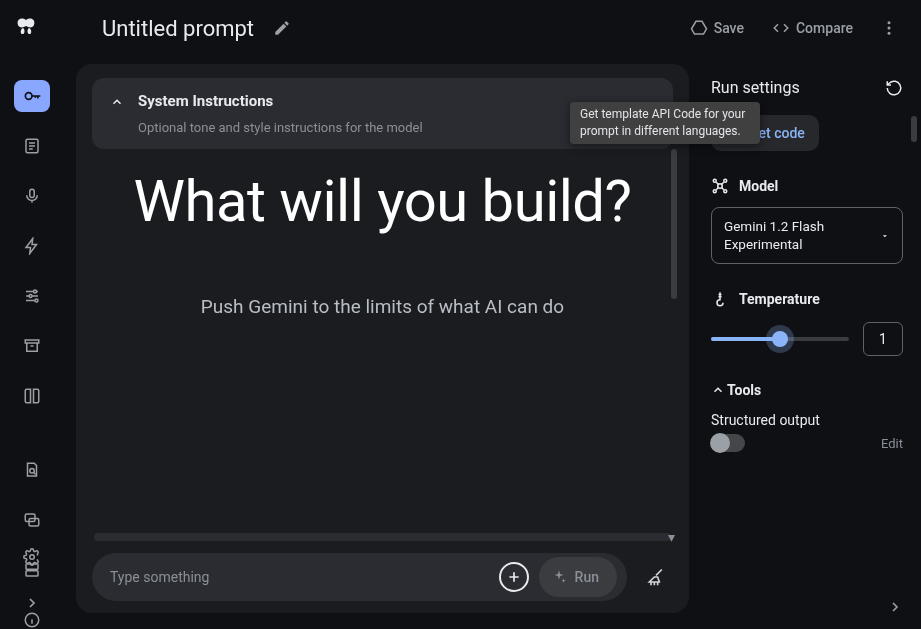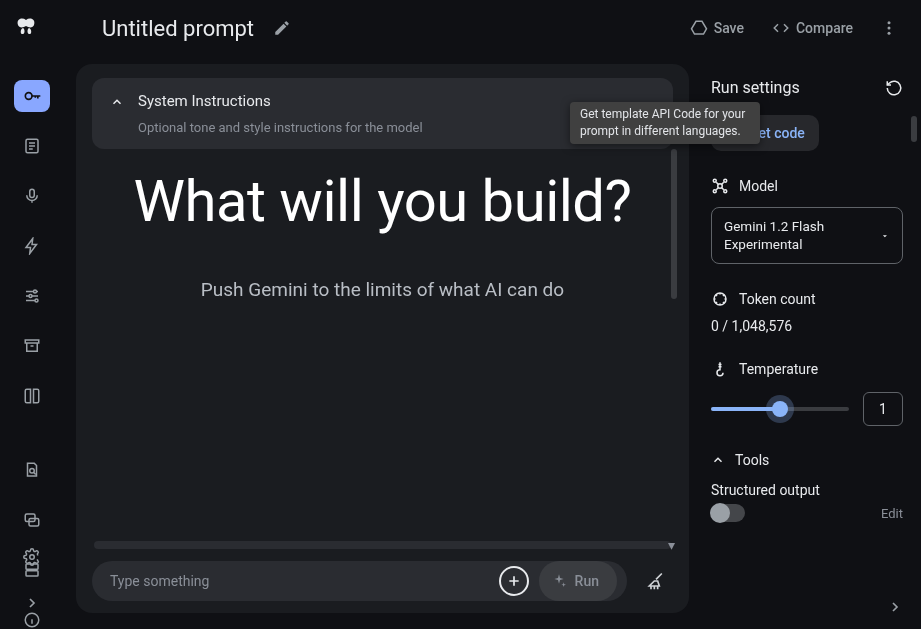--- a/index.html
+++ b/index.html
@@ -71,47 +71,47 @@
   }
   .sysbox {
     background: #2a2c31;
     border-radius: 12px;
     padding: 14px 18px;
     display: flex;
     gap: 14px;
     align-items: flex-start;
   }
   .sys-caret { margin-top: 3px; color:#e8eaed; }
-  .sys-title { font-size: 15px; font-weight: 400; color: #e8eaed; }
+  .sys-title { font-size: 15px; font-weight: 700; color: #e8eaed; }
   .sys-sub { font-size: 13px; color: #8a8f98; margin-top: 10px; }
   .hero {
     flex:1;
     display:flex; flex-direction:column; align-items:center;
     padding-top: 14px;
     position: relative;
   }
   .hero-scroll-ind {
     position:absolute; right:-4px; top:0; width:6px; height:150px; background:#3a3c40; border-radius:3px;
   }
   .hero-title {
     font-size: 58px; font-weight: 400; color:#fff; text-align:center; line-height:1.12; letter-spacing: -0.5px;
     margin-top: 6px;
   }
-  .hero-sub { margin-top: 44px; font-size: 19px; color:#b9bec5; }
+  .hero-sub { margin-top: 61px; font-size: 19px; color:#b9bec5; }
   .thin-bar { height: 8px; background:#2a2c31; border-radius: 6px; margin: 8px 2px 0 2px; position: relative; }
   .thin-caret { position:absolute; right:-4px; top:-4px; color:#8a8f98; font-size:14px; }
   .input-row {
     margin-top: 12px;
     display:flex; align-items:center; gap:12px;
   }
   .prompt-input {
     flex:1;
     background:#2a2c31;
     border-radius: 28px;
-    height: 40px;
+    height: 48px;
     display:flex; align-items:center;
     padding: 0 10px 0 18px;
     gap: 10px;
   }
   .placeholder { color:#8a8f98; flex:1; font-size:14px; }
   .circle-plus { width:30px; height:30px; border-radius:50%; display:flex; align-items:center; justify-content:center; border:2px solid #e8eaed; color:#e8eaed; }
   .run-btn {
     display:flex; align-items:center; gap:8px;
     background:#3a3c40; color:#8a8f98;
     border-radius: 22px; height:40px; padding: 0 18px 0 12px;
@@ -150,36 +150,36 @@
     display:flex; align-items:center; gap:8px;
     background:#27282c;
     border-radius: 10px;
     padding: 10px 14px;
     color:#8ab4f8; font-size:14px; font-weight:500;
     cursor:pointer;
     position: relative;
   }
   .section { margin-top: 26px; }
   .sec-row { display:flex; align-items:center; gap:10px; color:#e8eaed; }
-  .sec-label { font-size:14px; font-weight:400; }
+  .sec-label { font-size:14px; font-weight:700; }
   .model-select {
     margin-top: 12px;
     border:1px solid #5f6368; border-radius:8px;
     padding: 10px 12px;
     display:flex; align-items:center; justify-content:space-between;
     gap:8px; cursor:pointer;
     font-size: 13.5px; line-height:1.3;
   }
   .token-val { margin-top: 10px; font-size:14px; color:#e8eaed; }
   .temp-row { margin-top:14px; display:flex; align-items:center; gap:14px; }
   .slider-track { position:relative; flex:1; height:4px; background:#3a3c40; border-radius:2px; }
   .slider-fill { position:absolute; left:0; top:0; height:4px; background:#8ab4f8; border-radius:2px; width:50%; }
   .slider-thumb { position:absolute; top:50%; left:50%; transform:translate(-50%,-50%); width:16px; height:16px; border-radius:50%; background:#8ab4f8; box-shadow:0 0 0 6px rgba(138,180,248,.25); }
   .temp-val { width:40px; height:34px; border:1px solid #5f6368; border-radius:6px; display:flex; align-items:center; justify-content:center; font-size:14px; }
-  .tools-head { display:flex; align-items:center; gap:10px; }
+  .tools-head { display:flex; align-items:center; gap:2px; }
   .struct-row { margin-top:6px; display:flex; align-items:center; justify-content:space-between; }
   .toggle {
     width:34px; height:18px; background:#44464a; border-radius:10px; position:relative; cursor:pointer;
   }
   .toggle-knob { position:absolute; top:-1px; left:-1px; width:20px; height:20px; background:#9aa0a6; border-radius:50%; }
   .edit-link { color:#8a8f98; font-size:13px; cursor:pointer; }
   .r-bottom-chevron { position:absolute; bottom:14px; right:18px; color:#9aa0a6; cursor:pointer; }
 
   svg { display:block; }
 </style>
@@ -397,30 +397,20 @@
         <span class="sec-label">Model</span>
       </div>
       <div class="model-select">
         <span>Gemini 1.2 Flash Experimental</span>
         <svg width="12" height="12" viewBox="0 0 24 24" fill="currentColor">
             <path d="M7 10l5 5 5-5z"></path>
           </svg>
       </div>
     </div>
 
-    <div class="section">
-      <div class="sec-row">
-        <svg width="18" height="18" viewBox="0 0 24 24" fill="none" stroke="currentColor" stroke-width="2">
-            <circle cx="12" cy="12" r="8"></circle>
-            <path d="M12 4v2M12 18v2M4 12h2M18 12h2M6.5 6.5l1.5 1.5M16 16l1.5 1.5M6.5 17.5L8 16M16 8l1.5-1.5"></path>
-          </svg>
-        <span class="sec-label">Token count</span>
-      </div>
-      <div class="token-val">0 / 1,048,576</div>
-    </div>
 
     <div class="section">
       <div class="sec-row">
         <svg width="18" height="18" viewBox="0 0 24 24" fill="none" stroke="currentColor" stroke-width="2">
             <path d="M12 3v10a4 4 0 1 0 4 4M10 6h4M10 9h4"></path>
           </svg>
         <span class="sec-label">Temperature</span>
       </div>
       <div class="temp-row">
         <div class="slider-track">

